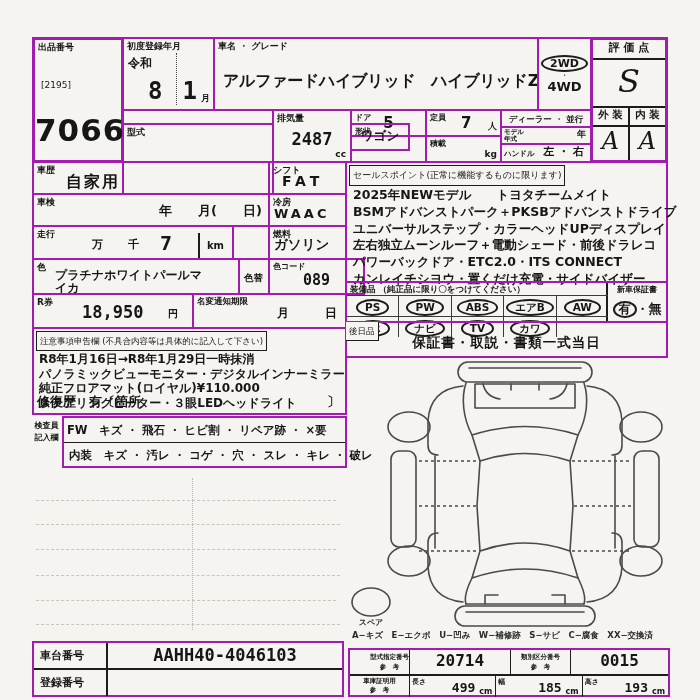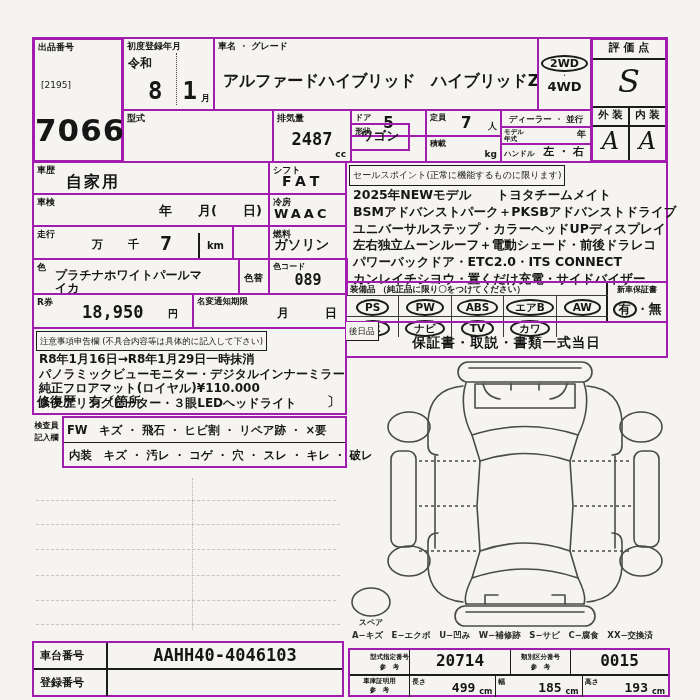--- a/index.html
+++ b/index.html
@@ -58,21 +58,21 @@
     <div style="position:absolute;top:66px;left:0;right:0;height:17px;border-top:2px solid #1c1c1c;border-bottom:2px solid #1c1c1c;display:flex;">
       <span style="flex:1;text-align:center;font-size:10.5px;font-weight:700;border-right:2px solid #1c1c1c;">外 装</span>
       <span style="flex:1;text-align:center;font-size:10.5px;font-weight:700;">内 装</span>
     </div>
     <div style="position:absolute;top:83px;left:0;right:0;bottom:0;display:flex;">
       <span class="hand" style="flex:1;text-align:center;font-size:24px;line-height:36px;border-right:2px solid #1c1c1c;">A</span>
       <span class="hand" style="flex:1;text-align:center;font-size:24px;line-height:36px;">A</span>
     </div>
   </div>
 
-  <div class="bx" style="left:122px;top:109px;width:152px;height:54px;">
+  <div class="bx" style="left:122px;top:123px;width:152px;height:72px;">
     <span class="lbl">型式</span>
   </div>
 
   <div class="bx" style="left:272px;top:109px;width:80px;height:54px;">
     <span class="lbl">排気量</span>
     <div class="mono" style="position:absolute;top:18px;left:0;right:0;text-align:center;font-size:17px;font-weight:700;">2487</div>
     <span style="position:absolute;bottom:2px;right:4px;font-size:9px;font-weight:700;">cc</span>
   </div>
 
   <div class="bx" style="left:350px;top:109px;width:77px;height:28px;">
@@ -137,21 +137,21 @@
     <span style="position:absolute;bottom:4px;left:4px;font-size:13.5px;font-weight:700;">ガソリン</span>
   </div>
 
   <div class="bx" style="left:32px;top:258px;width:208px;height:37px;">
     <span class="lbl">色</span>
     <div style="position:absolute;top:9px;left:21px;width:158px;font-size:12px;font-weight:700;line-height:13px;">プラチナホワイトパールマイカ</div>
   </div>
   <div class="bx" style="left:238px;top:258px;width:32px;height:37px;border-left-style:dotted;">
     <span style="position:absolute;bottom:8px;left:4px;font-size:9.5px;font-weight:700;">色替</span>
   </div>
-  <div class="bx" style="left:268px;top:258px;width:80px;height:37px;padding-left:12px;">
+  <div class="bx" style="left:268px;top:258px;width:97px;height:37px;padding-left:12px;">
     <span class="lbl" style="font-size:8px;">色コード</span>
     <div class="mono" style="position:absolute;bottom:4px;left:0;right:0;text-align:center;font-size:15px;font-weight:700;">089</div>
   </div>
 
   <div class="bx" style="left:32px;top:293px;width:162px;height:36px;">
     <span class="lbl">R券</span>
     <span class="mono" style="position:absolute;bottom:5px;left:48px;font-size:17px;font-weight:700;">18,950</span>
     <span style="position:absolute;bottom:6px;right:14px;font-size:10px;font-weight:700;">円</span>
   </div>
   <div class="bx" style="left:192px;top:293px;width:155px;height:36px;">

